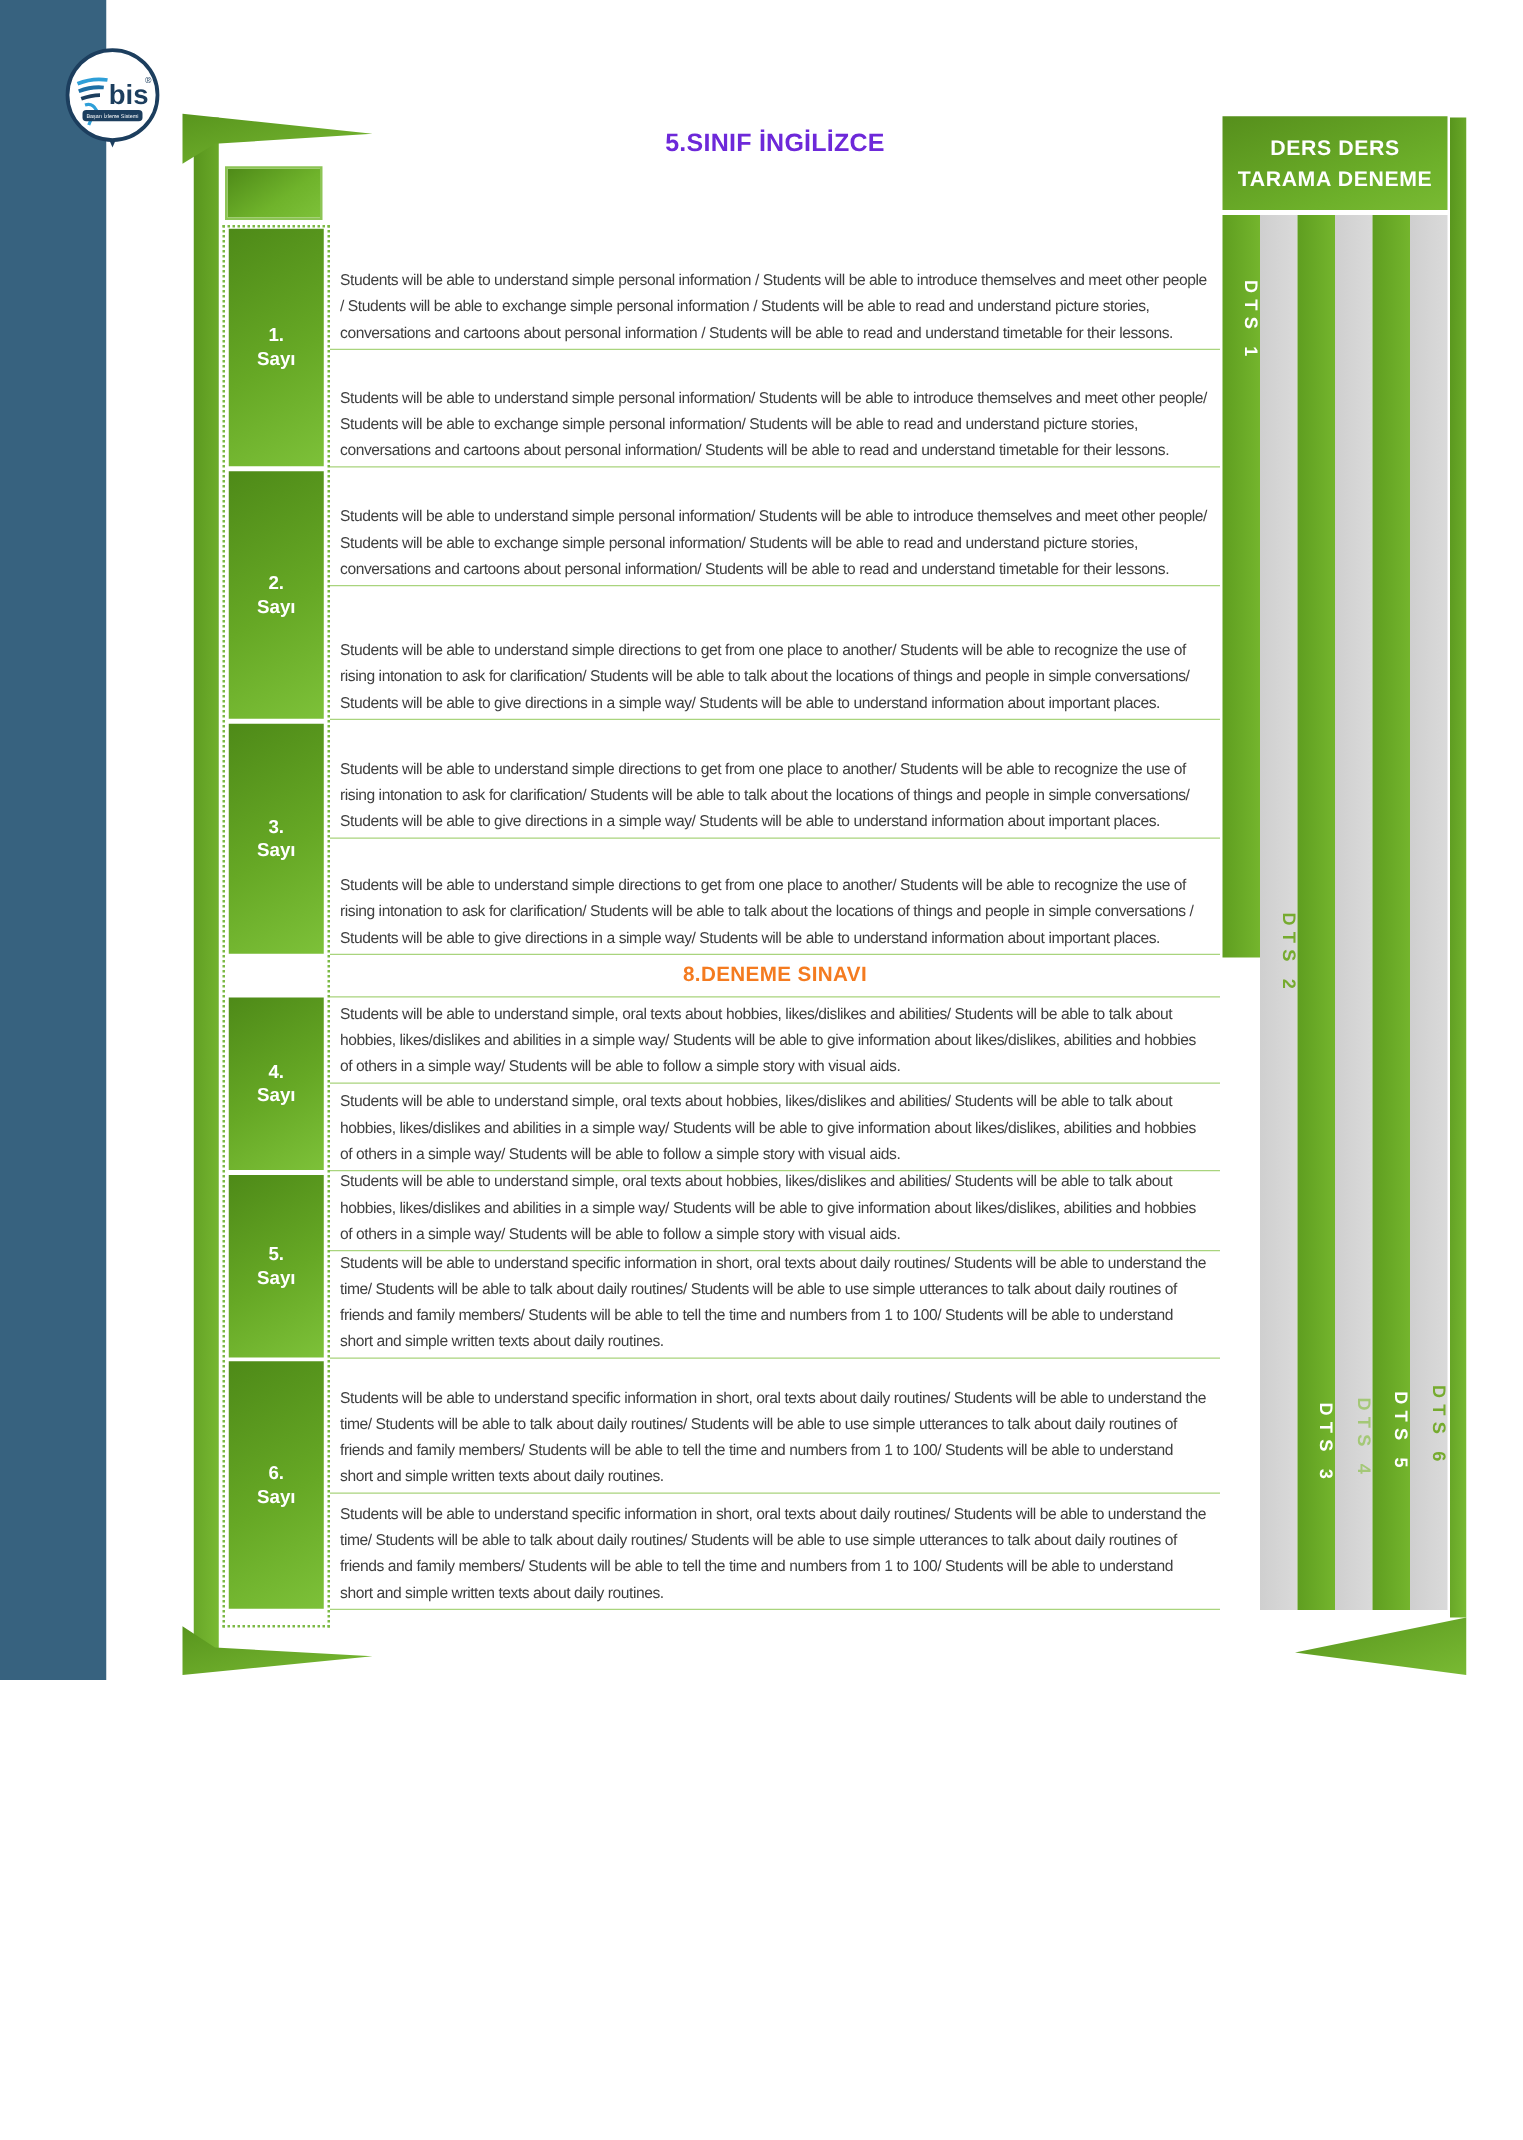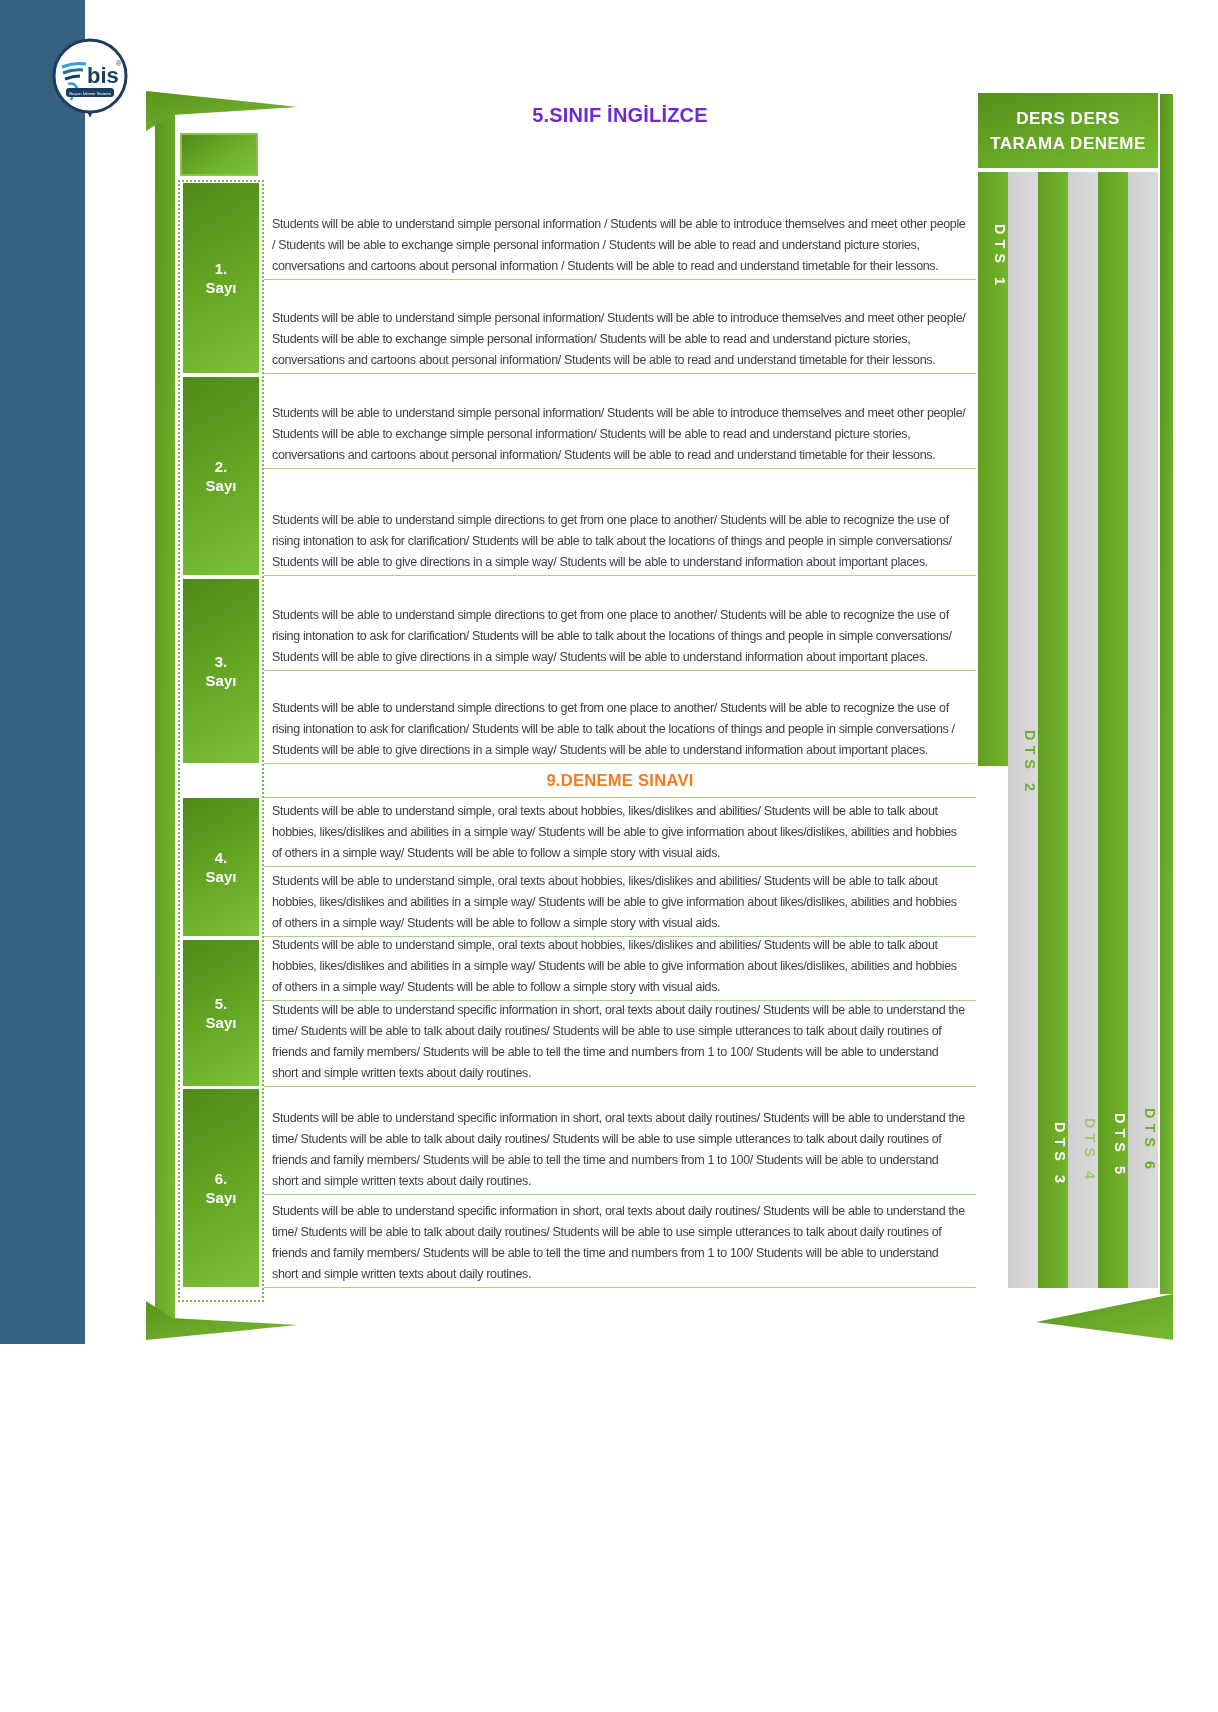--- a/index.html
+++ b/index.html
@@ -184,21 +184,21 @@
             <p>Students will be able to understand simple directions to get from one place to another/ Students will be able to recognize the use of rising intonation to ask for clarification/ Students will be able to talk about the locations of things and people in simple conversations/ Students will be able to give directions in a simple way/ Students will be able to understand information about important places.</p>
           </div>
           <div class="t-cell" style="flex: 1 1 0%;">
             <p>Students will be able to understand simple directions to get from one place to another/ Students will be able to recognize the use of rising intonation to ask for clarification/ Students will be able to talk about the locations of things and people in simple conversations / Students will be able to give directions in a simple way/ Students will be able to understand information about important places.</p>
           </div>
         </div>
       </div>
       <div class="t-row exam-row" style="height: 33px;">
         <div class="row-label-col"></div>
         <div class="row-cells">
-          <div class="exam-title">9.DENEME SINAVI</div>
+          <div class="exam-title">8.DENEME SINAVI</div>
         </div>
       </div>
       <div class="t-row" style="height: 140px; margin-bottom: 2px;">
         <div class="row-label-col">
           <div class="row-label-box">
             <span>4.</span>
             <span>Sayı</span>
           </div>
         </div>
         <div class="row-cells">

